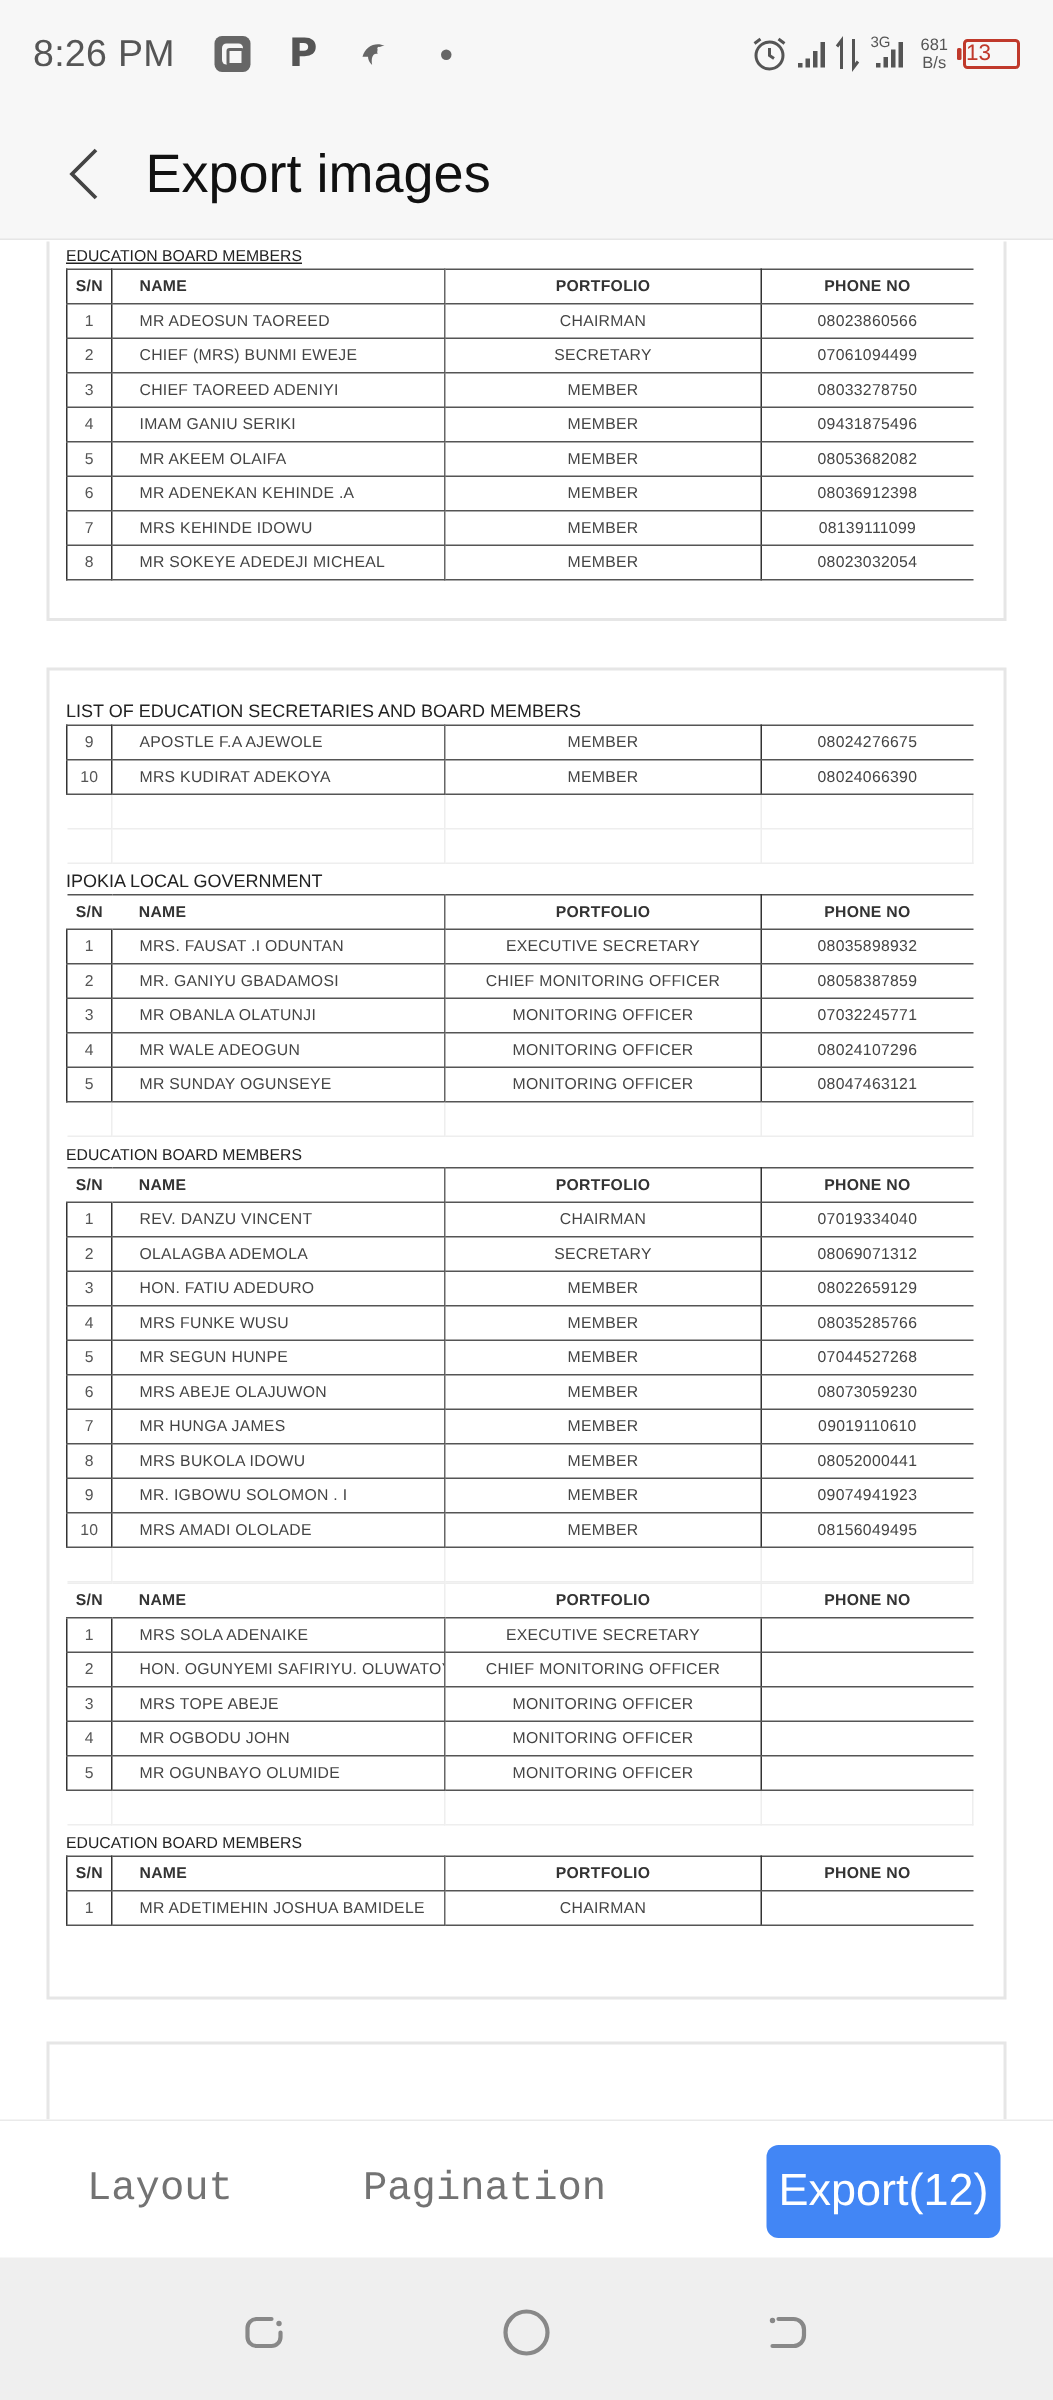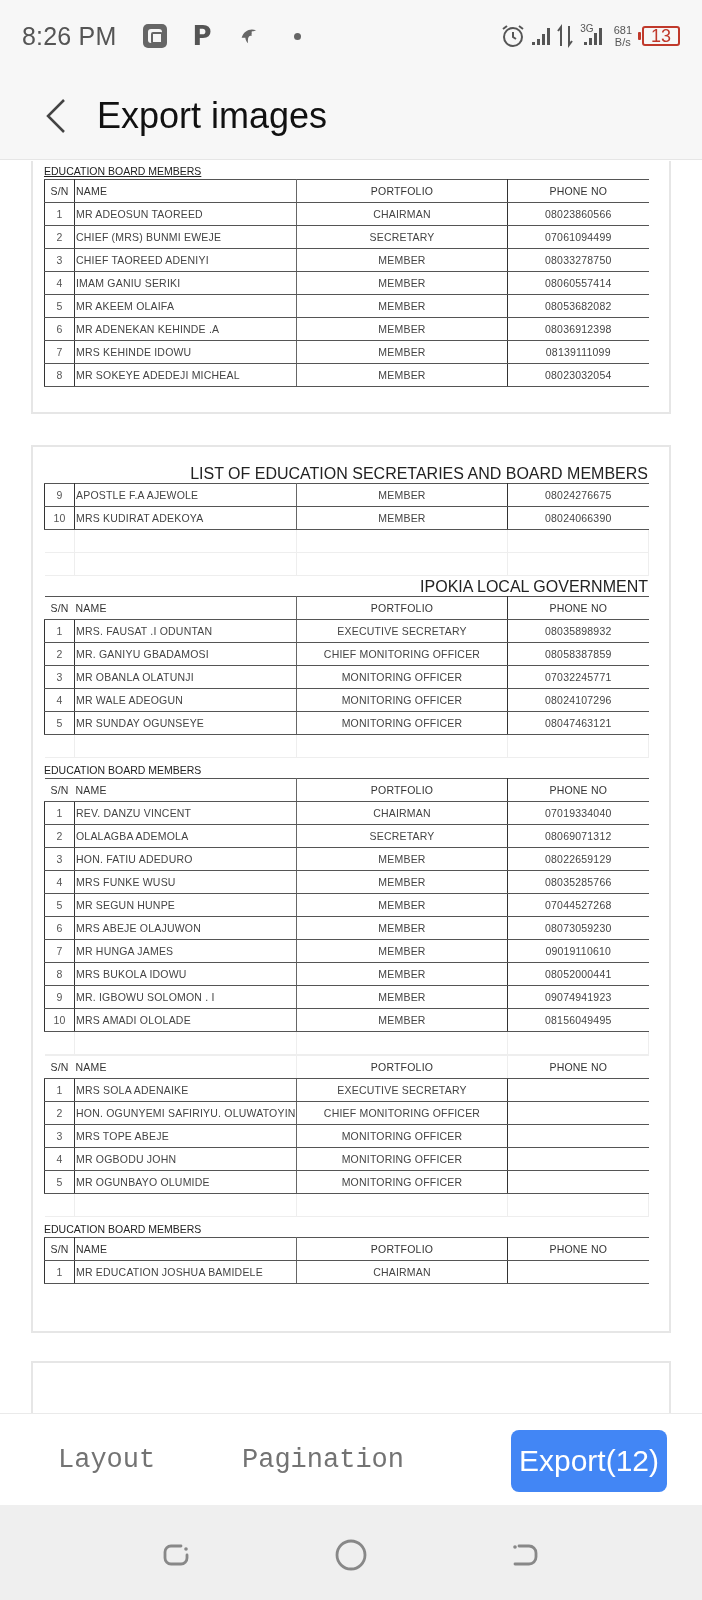--- a/index.html
+++ b/index.html
@@ -14,43 +14,43 @@
   .app-icon-m::after { content: ""; position: absolute; left: 5px; top: 5px; width: 14px; height: 14px; border-radius: 3px; background: #f7f7f7; }
   .app-icon-m::before { content: ""; position: absolute; left: 8px; top: 8px; width: 8px; height: 8px; border: 2px solid #666; border-radius: 2px; z-index: 2; }
   .app-icon-p { font-size: 26px; font-weight: bold; color: #555; font-family: "DejaVu Sans", sans-serif; }
   .app-icon-bird { width: 22px; height: 22px; }
   .dot { width: 7px; height: 7px; background: #666; border-radius: 50%; margin-left: 8px; }
   .status-right { margin-left: auto; display: flex; align-items: center; gap: 6px; }
   .signal { display: flex; align-items: flex-end; gap: 2px; height: 18px; }
   .signal span { width: 3px; background: #555; display: block; }
   .net-speed { font-size: 11px; line-height: 12px; text-align: center; color: #555; }
   .g3 { font-size: 10px; color: #555; position: relative; top: -8px; }
-  .battery { width: 38px; height: 20px; border: 2px solid #c0392b; border-radius: 3px; font-size: 18px; color: #c0392b; text-align: center; line-height: 16px; position: relative; margin-left: 4px; }
+  .battery { width: 38px; height: 20px; border: 2px solid #c0392b; border-radius: 3px; font-size: 15px; color: #c0392b; text-align: left; line-height: 16px; position: relative; margin-left: 4px; }
   .battery::before { content: ""; position: absolute; left: -6px; top: 4px; width: 3px; height: 8px; background: #c0392b; border-radius: 1px; }
 
   
   .app-header { position: absolute; top: 72px; left: 0; width: 702px; height: 88px; background: #f7f7f7; display: flex; align-items: center; border-bottom: 1px solid #e6e6e6; }
   .back-btn { width: 60px; height: 60px; margin-left: 26px; display: flex; align-items: center; justify-content: center; cursor: pointer; }
   .page-title { font-size: 36px; color: #111; margin-left: 11px; font-weight: normal; }
 
   
   .content { position: absolute; top: 161px; left: 0; width: 702px; height: 1252px; overflow: hidden; background: #ffffff; }
   .page-card { position: absolute; left: 31px; width: 640px; background: #fff; border: 2px solid #e6e6e6; }
   .doc { position: absolute; left: 11px; width: 604px; font-size: 10.5px; color: #333; }
   .sec-title-left { font-size: 10.5px; color: #222; height: 16px; line-height: 16px; }
   .sec-title-left.underline { text-decoration: underline; }
-  .sec-title-center { font-size: 16px; color: #222; height: 18px; line-height: 18px; text-align: right; }
+  .sec-title-center { font-size: 12px; color: #222; height: 18px; line-height: 18px; text-align: left; }
 
   table.doc-table { width: 604px; border-collapse: collapse; table-layout: fixed; }
   table.doc-table td { height: 23px; border-top: 1.5px solid #555; border-bottom: 1.5px solid #555; font-size: 10.5px; color: #444; white-space: nowrap; overflow: hidden; letter-spacing: 0.2px; }
   table.doc-table td.c-sn { width: 30px; text-align: center; border-left: 1.5px solid #333; border-right: 1.5px solid #333; color: #555; }
-  table.doc-table td.c-name { width: 222px; padding-left: 1px; border-right: 1px solid #666; }
+  table.doc-table td.c-name { width: 222px; padding-left: 18px; border-right: 1px solid #666; }
   table.doc-table td.c-port { width: 211px; text-align: center; border-right: 1.5px solid #333; }
   table.doc-table td.c-phone { width: 141px; text-align: center; }
-  table.doc-table tr.hdr td { color: #333; }
+  table.doc-table tr.hdr td { color: #333; font-weight: bold; }
   table.doc-table tr.empty td { border-top: 1px solid #eee; border-bottom: 1px solid #eee; border-left: none; border-right: 1px solid #eee; }
   table.doc-table tr.empty td.c-sn { border-left: none; border-right: 1px solid #eee; }
 
   
   .action-bar { position: absolute; top: 1413px; left: 0; width: 702px; height: 92px; background: #fff; border-top: 1px solid #eaeaea; display: flex; align-items: center; }
   .action-link { font-size: 27px; color: #737373; cursor: pointer; font-family: Liberation Mono, monospace; }
   .action-layout { position: absolute; left: 58px; }
   .action-pagination { position: absolute; left: 242px; }
   .export-btn { position: absolute; left: 511px; top: 16px; width: 156px; height: 62px; background: #4286f5; border-radius: 8px; color: #fff; font-size: 30px; display: flex; align-items: center; justify-content: center; cursor: pointer; border: none; }
 
@@ -141,21 +141,21 @@
           <tr>
                 <td class="c-sn">3</td>
                 <td class="c-name">CHIEF TAOREED ADENIYI</td>
                 <td class="c-port">MEMBER</td>
                 <td class="c-phone">08033278750</td>
               </tr>
           <tr>
                 <td class="c-sn">4</td>
                 <td class="c-name">IMAM GANIU SERIKI</td>
                 <td class="c-port">MEMBER</td>
-                <td class="c-phone">08060557414</td>
+                <td class="c-phone">09431875496</td>
               </tr>
           <tr>
                 <td class="c-sn">5</td>
                 <td class="c-name">MR AKEEM OLAIFA</td>
                 <td class="c-port">MEMBER</td>
                 <td class="c-phone">08053682082</td>
               </tr>
           <tr>
                 <td class="c-sn">6</td>
                 <td class="c-name">MR ADENEKAN KEHINDE .A</td>
@@ -388,21 +388,21 @@
         <table class="doc-table">
           <tbody>
               <tr class="hdr">
             <td class="c-sn">S/N</td>
             <td class="c-name">NAME</td>
             <td class="c-port">PORTFOLIO</td>
             <td class="c-phone">PHONE NO</td>
           </tr>
           <tr>
                 <td class="c-sn">1</td>
-                <td class="c-name">MR EDUCATION JOSHUA BAMIDELE</td>
+                <td class="c-name">MR ADETIMEHIN JOSHUA BAMIDELE</td>
                 <td class="c-port">CHAIRMAN</td>
                 <td class="c-phone"></td>
               </tr>
         </tbody>
           </table>
       </div>
     </div>
 
     <div class="page-card" style="top:1200px; height:200px;"></div>
   </div>

